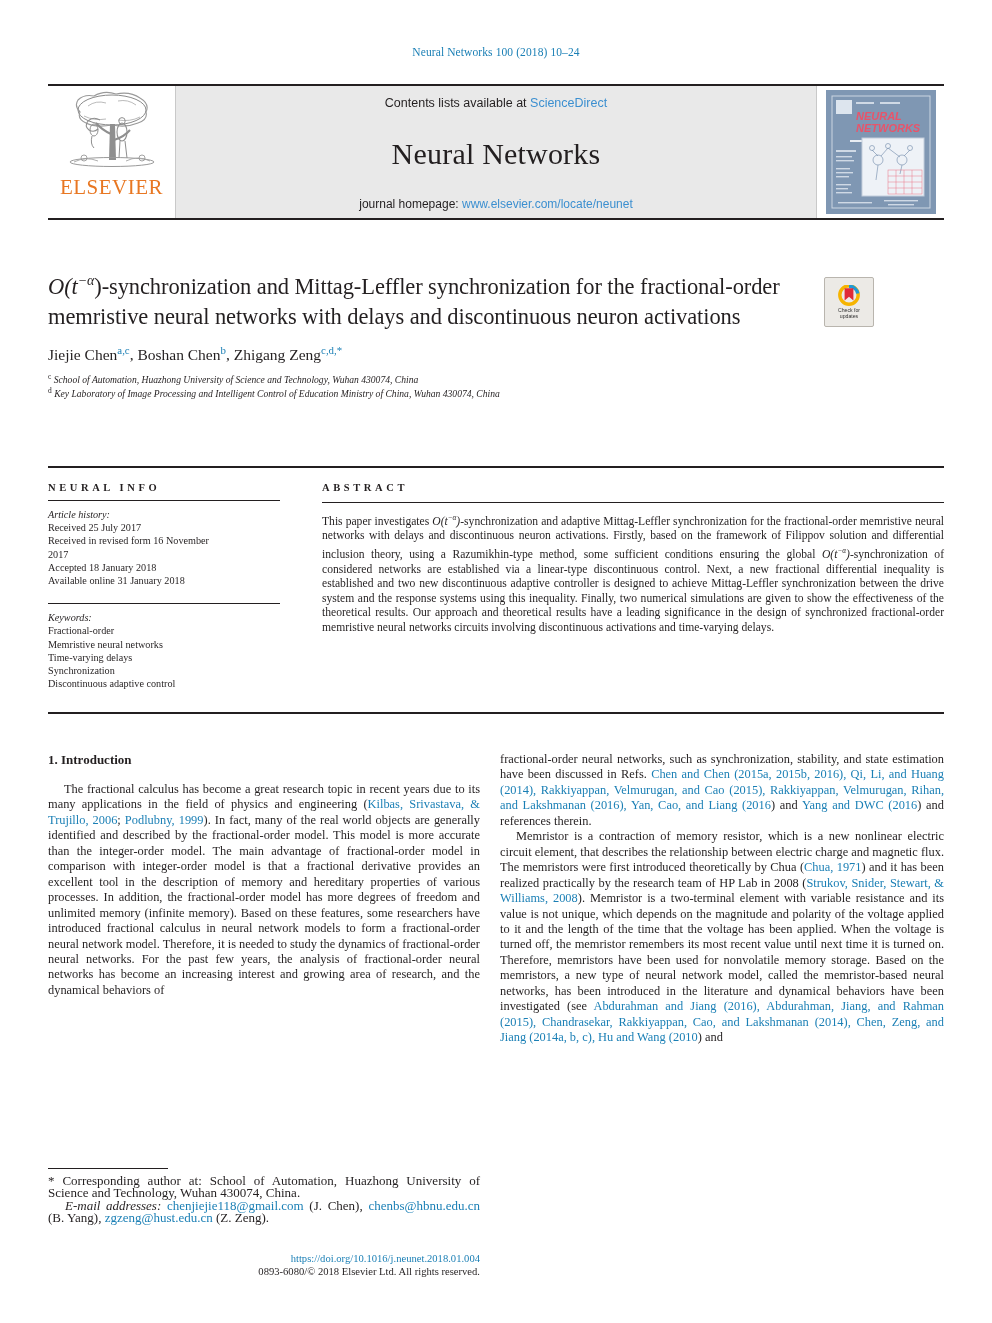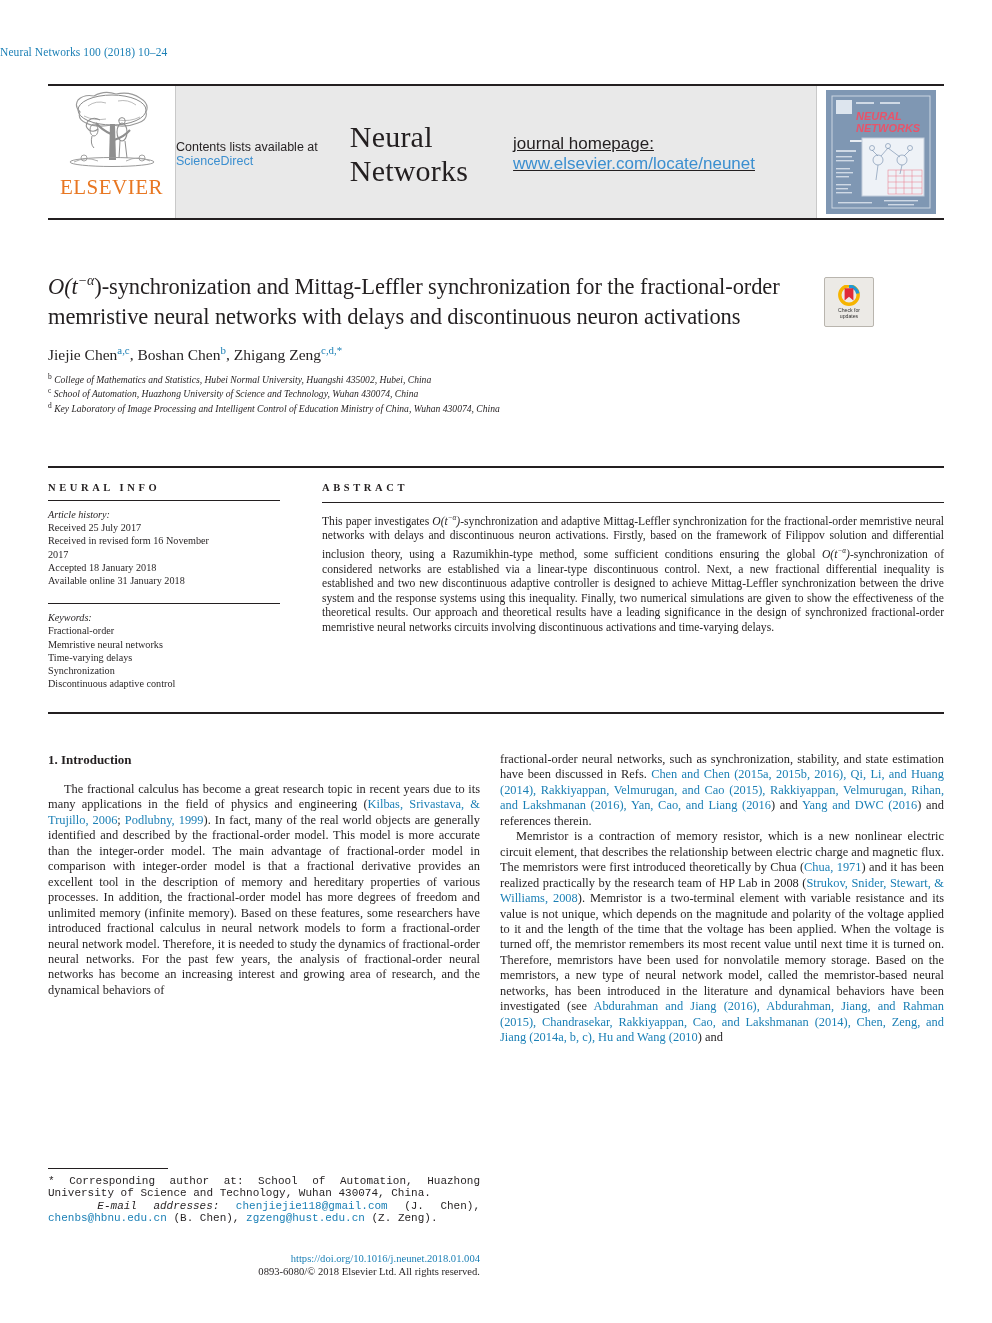--- a/index.html
+++ b/index.html
@@ -21,20 +21,21 @@
     width: 992px;
     height: 1323px;
   }
 
   
   .running-head {
     position: absolute;
     top: 46px;
     left: 0;
     width: 992px;
+    text-align: center;
     font-family: "Liberation Serif", serif;
     font-size: 11.5px;
     color: #1a7fb5;
     letter-spacing: .1px;
   }
 
   
   .masthead {
     position: absolute;
     top: 84px;
@@ -64,42 +65,42 @@
     font-family: "Liberation Serif", serif;
     font-size: 21px;
     letter-spacing: .5px;
     color: #e87722;
     margin-top: 1px;
   }
   .masthead-center {
     flex: 1 1 auto;
     background: #e9e9e9;
     display: flex;
+    flex-direction: column;
     align-items: center;
     justify-content: space-between;
     padding: 10px 0 7px 0;
     box-sizing: border-box;
   }
   .contents-line {
     font-family: "Liberation Sans", sans-serif;
     font-size: 12.5px;
     color: #231f20;
   }
   .contents-line .sd { color: #3b8fd0; }
   .journal-title {
     font-family: "Liberation Serif", serif;
     font-size: 30px;
     color: #231f20;
     letter-spacing: .2px;
   }
   .homepage-line {
     font-family: "Liberation Sans", sans-serif;
-    font-size: 17px;
-    color: #231f20;
-    text-decoration: underline;
+    font-size: 12px;
+    color: #231f20;
   }
   .homepage-line .url { color: #3b8fd0; }
   .masthead-right {
     width: 128px;
     flex: 0 0 128px;
     border-left: 1px solid #c9c9c9;
     box-sizing: border-box;
     display: flex;
     align-items: center;
     justify-content: center;
@@ -278,22 +279,22 @@
     left: 48px;
     top: 1168px;
     width: 432px;
   }
   .foot-rule {
     width: 120px;
     border-top: .9px solid #231f20;
     margin-bottom: 6px;
   }
   .foot-text {
-    font-family: Liberation Mono, monospace;
-    font-size: 11px;
+    font-family: Liberation Serif, serif;
+    font-size: 13px;
     line-height: 12.4px;
     text-align: justify;
     color: #231f20;
   }
   .foot-text .em { font-style: italic; }
   .doi-block {
     position: absolute;
     left: 48px;
     top: 1252px;
     width: 432px;
@@ -417,21 +418,20 @@
       <span class="math">O(t</span><sup class="sp math">−α</sup><span>)-synchronization and Mittag-Leffler synchronization for the</span>
       <span>fractional-order memristive neural networks with delays and</span>
       <span>discontinuous neuron activations</span>
     </h1>
 
     <div class="authors">
       <span>Jiejie Chen</span><sup>a,c</sup><span>, </span><span>Boshan Chen</span><sup>b</sup><span>, </span><span>Zhigang Zeng</span><sup>c,d,*</sup>
     </div>
 
     <div class="affils">
-      <div class="affil"><sup>b</sup> <span>College of Mathematics and Statistics, Hubei Normal University, Huangshi 435002, Hubei, China</span></div>
       <div class="affil"><sup>c</sup> <span>School of Automation, Huazhong University of Science and Technology, Wuhan 430074, China</span></div>
       <div class="affil"><sup>d</sup> <span>Key Laboratory of Image Processing and Intelligent Control of Education Ministry of China, Wuhan 430074, China</span></div>
     </div>
   </div>
 
   <div class="band-rule rule-top"></div>
   <div class="band-rule rule-bottom"></div>
 
   <div class="info-col">
     <div class="sec-head">NEURAL INFO</div>
@@ -464,21 +464,21 @@
 
   <div class="body-right">
     <p class="para noindent"><span>fractional-order neural networks, such as synchronization, stability, and state estimation have been  discussed in Refs. </span><span class="ref">Chen and Chen</span><span class="ref"> (</span><span class="ref">2015a, 2015b, 2016</span><span class="ref">), </span><span class="ref">Qi, Li, and Huang</span><span class="ref"> (</span><span class="ref">2014</span><span class="ref">), </span><span class="ref">Rakkiyappan, Velmurugan, and Cao</span><span class="ref"> (</span><span class="ref">2015</span><span class="ref">), </span><span class="ref">Rakkiyappan, Velmurugan, Rihan, and Lakshmanan</span><span class="ref"> (</span><span class="ref">2016</span><span class="ref">), </span><span class="ref">Yan, Cao, and Liang</span><span class="ref"> (</span><span class="ref">2016</span><span>) and </span><span class="ref">Yang and DWC</span><span class="ref"> (</span><span class="ref">2016</span><span>) and references therein.</span></p>
 
     <p class="para"><span>Memristor is a contraction of memory resistor, which is a new nonlinear electric circuit element, that describes the relationship between electric charge and magnetic flux. The  memristors were first introduced theoretically by Chua (</span><span class="ref">Chua, 1971</span><span>) and it has been realized practically by the research team of HP Lab in 2008 (</span><span class="ref">Strukov, Snider, Stewart, &amp; Williams, 2008</span><span>). Memristor is a two-terminal element with variable resistance and its value is not unique, which depends on the magnitude and polarity of the voltage applied to it and the length of the time that the voltage has been applied. When the voltage is turned off, the memristor remembers its most recent value until next time it is turned on. Therefore, memristors have been used for nonvolatile memory storage. Based on the memristors, a new type of neural network model, called the memristor-based neural networks, has been introduced in the literature and dynamical behaviors have been investigated (see </span><span class="ref">Abdurahman and Jiang</span><span class="ref"> (</span><span class="ref">2016</span><span class="ref">), </span><span class="ref">Abdurahman, Jiang, and Rahman</span><span class="ref"> (</span><span class="ref">2015</span><span class="ref">), </span><span class="ref">Chandrasekar, Rakkiyappan, Cao, and Lakshmanan</span><span class="ref"> (</span><span class="ref">2014</span><span class="ref">), </span><span class="ref">Chen, Zeng, and Jiang</span><span class="ref"> (</span><span class="ref">2014a, b, c</span><span class="ref">), </span><span class="ref">Hu and Wang</span><span class="ref"> (</span><span class="ref">2010</span><span>) and</span></p>
   </div>
 
   <div class="footnote">
     <div class="foot-rule"></div>
     <div class="foot-text">* Corresponding author at: School of Automation, Huazhong University of Science and Technology, Wuhan 430074, China.</div>
-    <div class="foot-text">&nbsp;&nbsp;&nbsp;<span class="em">E-mail addresses:</span> <span class="ref">chenjiejie118@gmail.com</span><span> (J. Chen), </span><span class="ref">chenbs@hbnu.edu.cn</span><span> (B. Chen), </span><span class="ref">zgzeng@hust.edu.cn</span><span> (Z. Zeng).</span></div>
+    <div class="foot-text">&nbsp;&nbsp;&nbsp;<span class="em">E-mail addresses:</span> <span class="ref">chenjiejie118@gmail.com</span><span> (J. Chen), </span><span class="ref">chenbs@hbnu.edu.cn</span><span> (B. Yang), </span><span class="ref">zgzeng@hust.edu.cn</span><span> (Z. Zeng).</span></div>
   </div>
 
   <div class="doi-block">
     <div class="doi-line">https://doi.org/10.1016/j.neunet.2018.01.004</div>
     <div class="issn-line">0893-6080/© 2018 Elsevier Ltd. All rights reserved.</div>
   </div>
 
 </div>
 
 </body></html>

